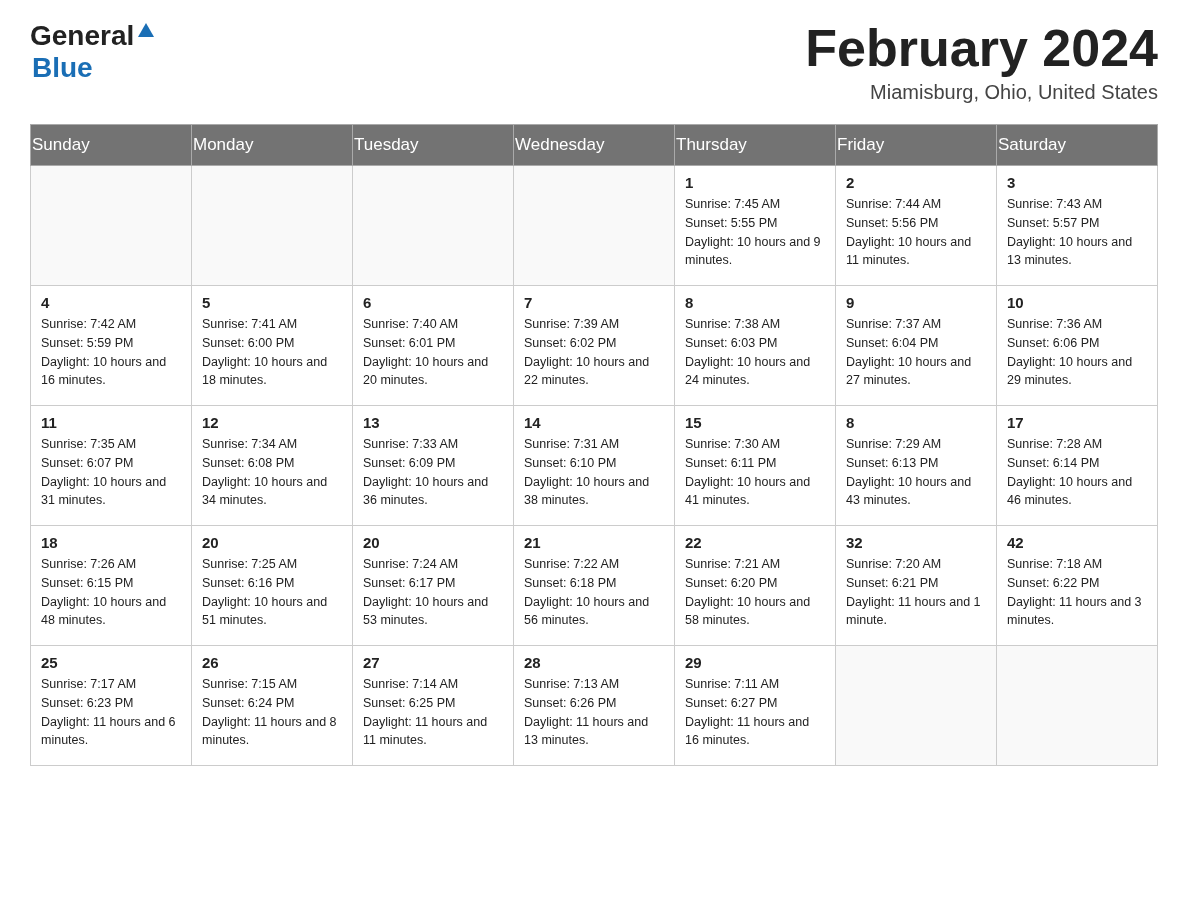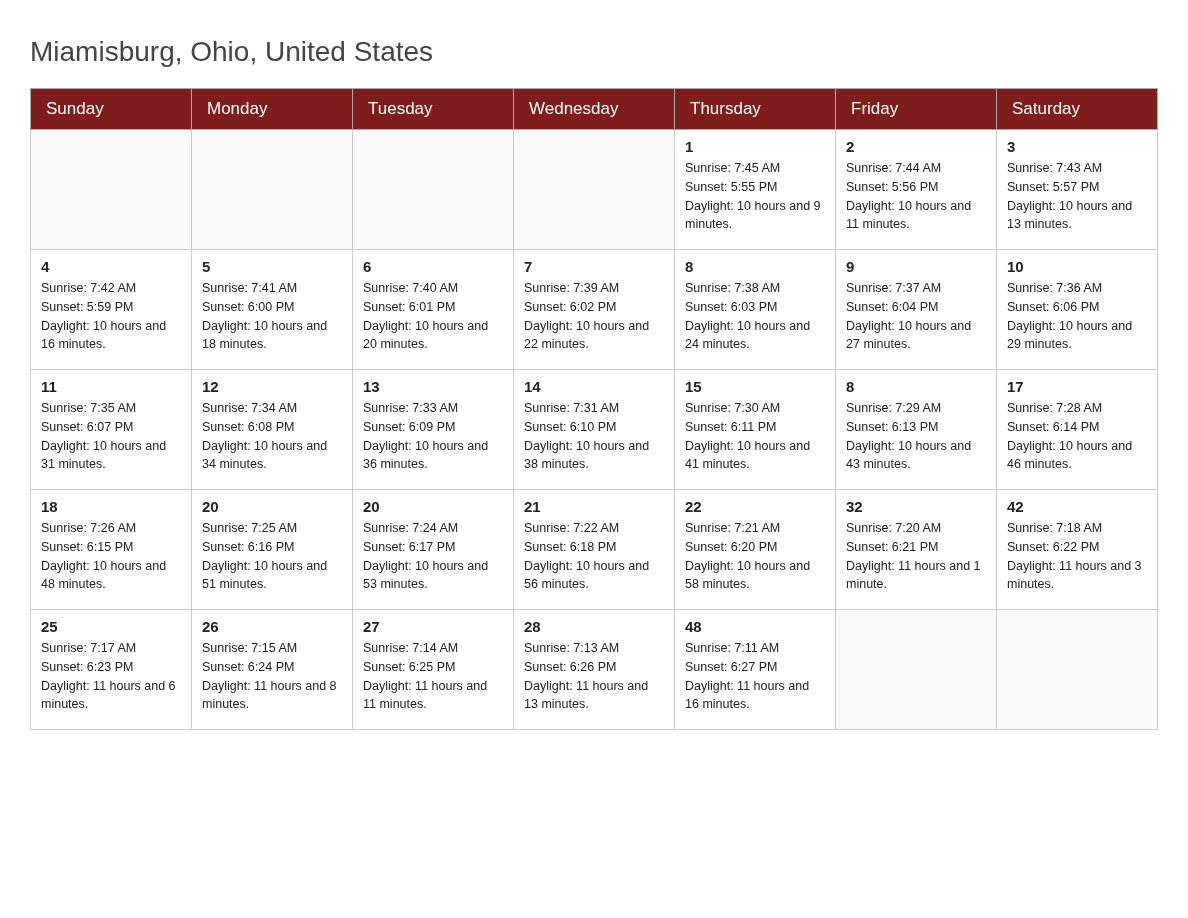--- a/index.html
+++ b/index.html
@@ -24,35 +24,35 @@
     #title-area {
       text-align: right;
     }
     #month-title {
       font-size: 52px;
       font-weight: bold;
       color: #222;
       line-height: 1.1;
     }
     #location {
-      font-size: 28px;
+      font-size: 20px;
       color: #444;
-      margin-top: 16px;
+      margin-top: 4px;
     }
     #calendar {
       width: 100%;
       border-collapse: collapse;
       border: 1px solid #aaa;
     }
     #calendar th {
-      background-color: #7f1d1d;
+      background-color: #737373;
       color: #fff;
       font-size: 17px;
       font-weight: normal;
-      padding: 10px 15px;
+      padding: 10px 1px;
       text-align: left;
       border: 1px solid #aaa;
     }
     #calendar td {
       vertical-align: top;
       padding: 8px 10px;
       font-size: 13px;
       color: #222;
       border: 1px solid #ccc;
       width: calc(100% / 7);
@@ -88,21 +88,35 @@
       font-size: 28px;
       font-weight: bold;
       color: #1a6eb5;
       margin-left: 2px;
     }
   </style>
 </head>
 <body>
 
 <div id="header">
+  <div id="logo-area">
+    <div class="logo-wrapper">
+      <span class="logo-general">General</span>
+      <span style="display:inline-block;margin-left:3px;position:relative;top:-4px;">
+        <svg width="18" height="18" viewBox="0 0 18 18">
+          <polygon points="9,2 17,16 1,16" fill="#1a6eb5"></polygon>
+        </svg>
+      </span>
+    </div>
+    <div>
+      <span class="logo-blue-text">Blue</span>
+    </div>
+  </div>
   <div id="title-area">
+    <div id="month-title">February 2024</div>
     <div id="location">Miamisburg, Ohio, United States</div>
   </div>
 </div>
 
 <table id="calendar">
   <thead>
     <tr>
     <th>Sunday</th>
         <th>Monday</th>
         <th>Tuesday</th>
@@ -147,18 +161,18 @@
         <td><span class="day-num">21</span><span class="day-info">Sunrise: 7:22 AM<br>Sunset: 6:18 PM<br>Daylight: 10 hours and 56 minutes.</span></td>
         <td><span class="day-num">22</span><span class="day-info">Sunrise: 7:21 AM<br>Sunset: 6:20 PM<br>Daylight: 10 hours and 58 minutes.</span></td>
         <td><span class="day-num">32</span><span class="day-info">Sunrise: 7:20 AM<br>Sunset: 6:21 PM<br>Daylight: 11 hours and 1 minute.</span></td>
         <td><span class="day-num">42</span><span class="day-info">Sunrise: 7:18 AM<br>Sunset: 6:22 PM<br>Daylight: 11 hours and 3 minutes.</span></td>
       </tr>
       <tr>
         <td><span class="day-num">25</span><span class="day-info">Sunrise: 7:17 AM<br>Sunset: 6:23 PM<br>Daylight: 11 hours and 6 minutes.</span></td>
         <td><span class="day-num">26</span><span class="day-info">Sunrise: 7:15 AM<br>Sunset: 6:24 PM<br>Daylight: 11 hours and 8 minutes.</span></td>
         <td><span class="day-num">27</span><span class="day-info">Sunrise: 7:14 AM<br>Sunset: 6:25 PM<br>Daylight: 11 hours and 11 minutes.</span></td>
         <td><span class="day-num">28</span><span class="day-info">Sunrise: 7:13 AM<br>Sunset: 6:26 PM<br>Daylight: 11 hours and 13 minutes.</span></td>
-        <td><span class="day-num">48</span><span class="day-info">Sunrise: 7:11 AM<br>Sunset: 6:27 PM<br>Daylight: 11 hours and 16 minutes.</span></td>
+        <td><span class="day-num">29</span><span class="day-info">Sunrise: 7:11 AM<br>Sunset: 6:27 PM<br>Daylight: 11 hours and 16 minutes.</span></td>
         <td class="empty-cell"></td>
         <td class="empty-cell"></td>
       </tr>
     </tbody>
 </table>
 
 </body></html>

